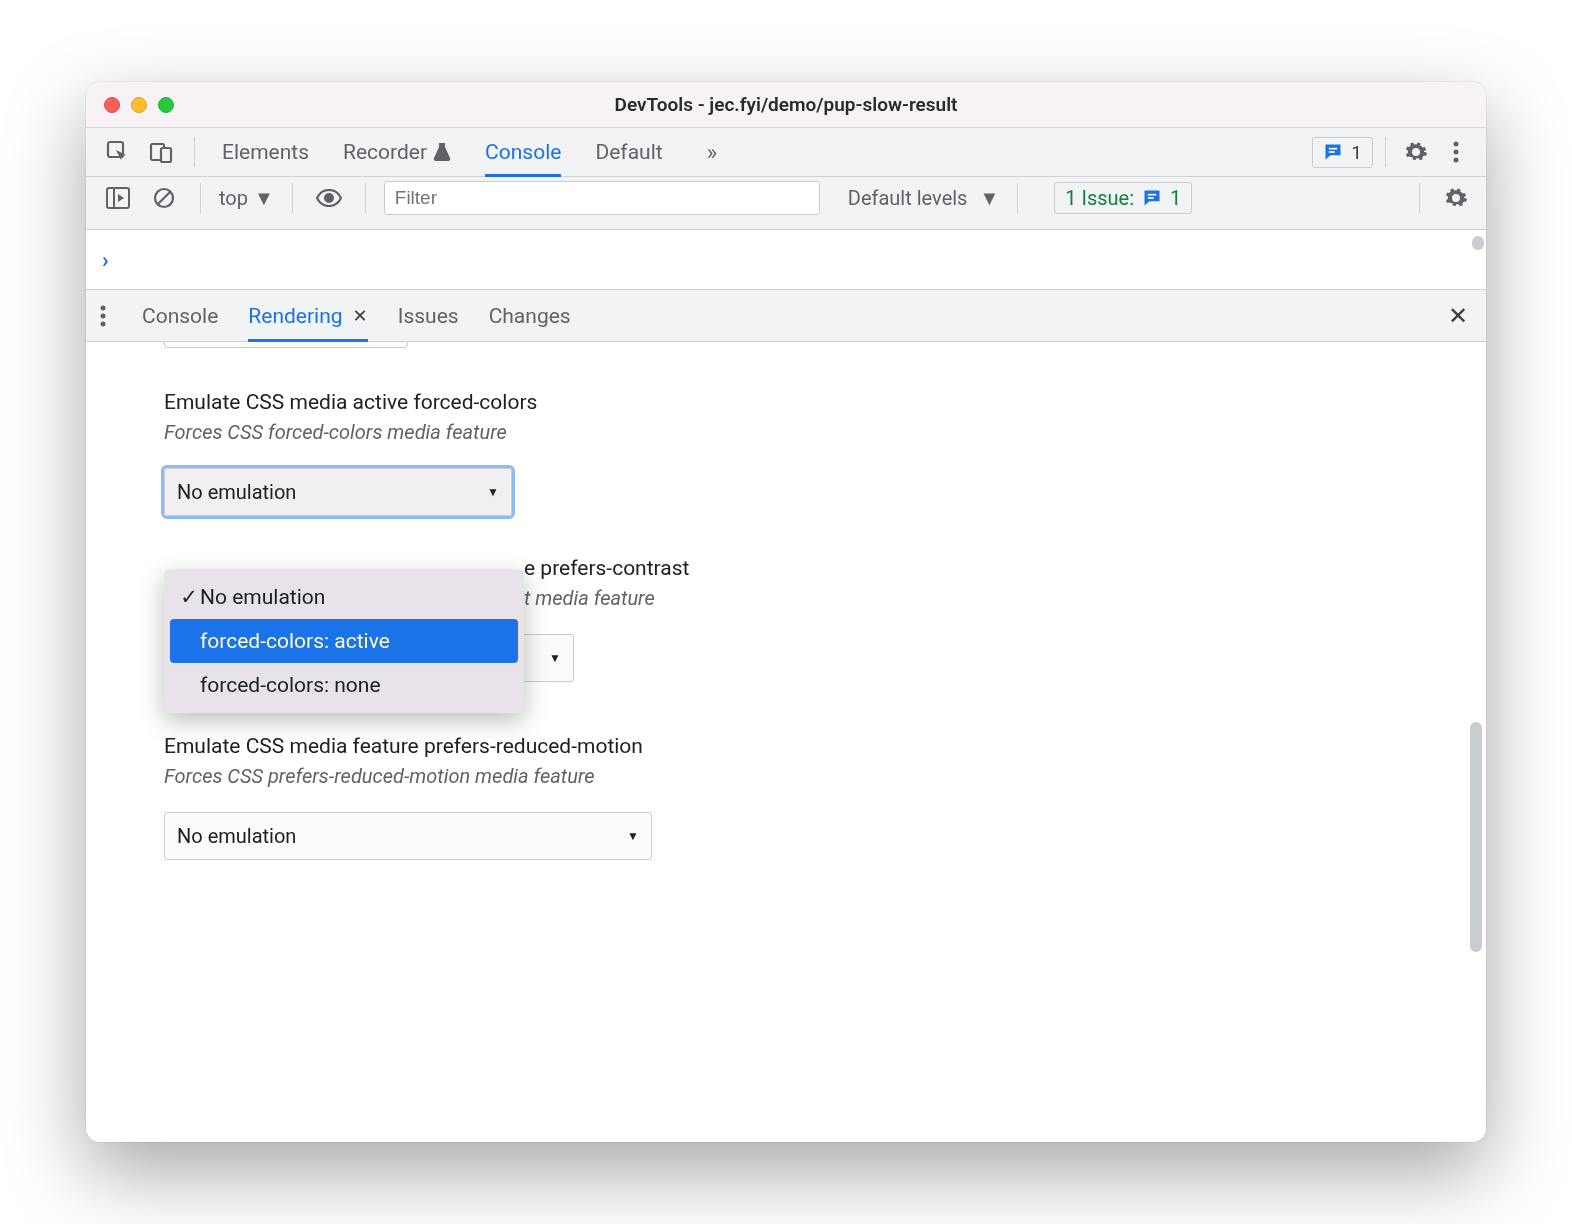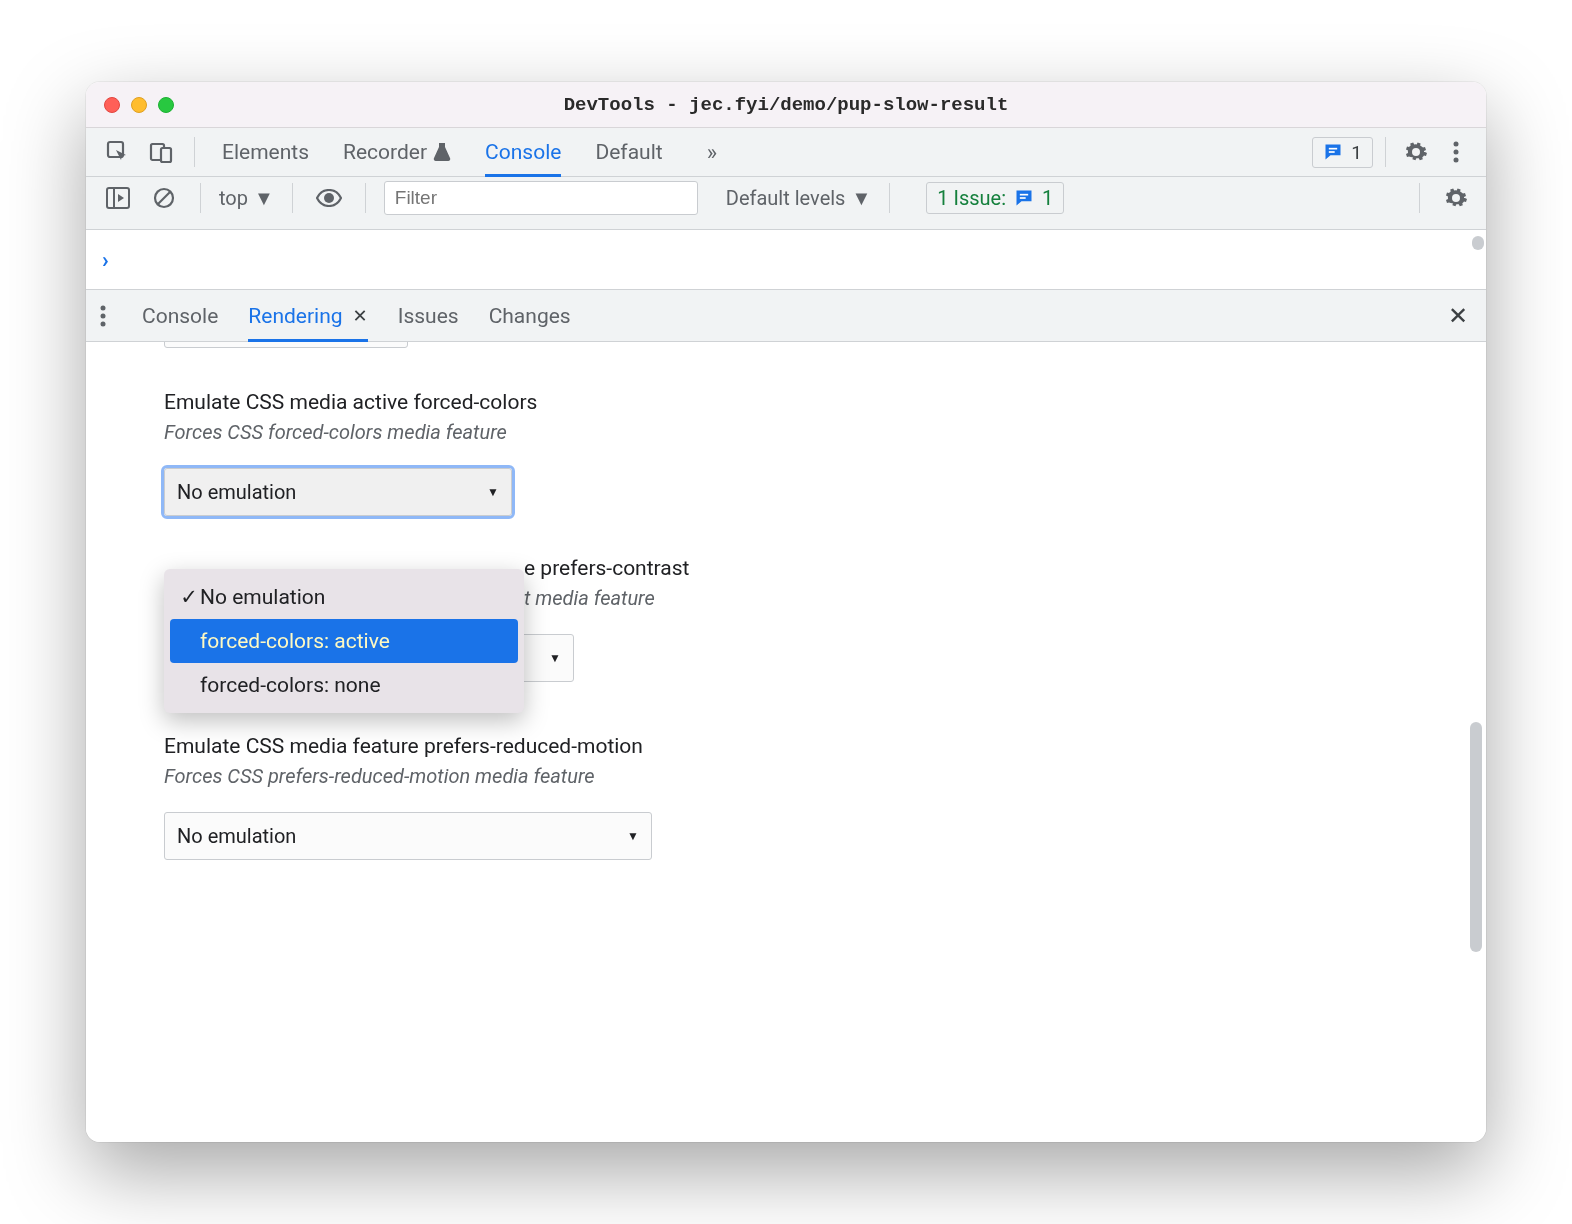--- a/index.html
+++ b/index.html
@@ -32,21 +32,21 @@
     align-items: center;
     position: relative;
   }
   .traffic-lights { display: flex; gap: 11px; margin-left: 18px; }
   .tl { width: 16px; height: 16px; border-radius: 50%; }
   .tl.red { background: #ff5f57; border: 1px solid #e24640; }
   .tl.yellow { background: #ffbd2e; border: 1px solid #dfa022; }
   .tl.green { background: #28c840; border: 1px solid #1db233; }
   .title {
     position: absolute; left: 0; right: 0; text-align: center;
-    font-size: 19px; font-weight: 600; color: #2a2a2a; font-family: Liberation Mono, monospace;
+    font-size: 19px; font-weight: 600; color: #2a2a2a;
   }
   
   .toolbar {
     height: 49px;
     background: #f1f3f4;
     border-bottom: 1px solid #cfd2d5;
     display: flex; align-items: center;
     padding: 0 12px 0 14px;
     gap: 7px;
   }
@@ -69,24 +69,24 @@
   .issue-pill .blue { color:#1a73e8; }
   
   .subtoolbar {
     height: 53px; background: #f1f3f4;
     border-bottom: 1px solid #cfd2d5;
     display: flex; align-items: center;
     padding: 0 12px 10px 14px; gap: 10px;
   }
   .dd-btn { color:#5f6368; font-size:20px; display:flex; align-items:center; gap:6px; }
   .filter-input {
-    width: 314px; height: 34px; border: 1px solid #c9ccd0; background:#fff;
+    width: 436px; height: 34px; border: 1px solid #c9ccd0; background:#fff;
     border-radius: 3px; padding: 0 10px; font-size: 19px; color:#404040;
   }
-  .lvls { color:#5f6368; font-size:20px; display:flex; align-items:center; gap:6px; margin-left: 18px; }
+  .lvls { color:#5f6368; font-size:20px; display:flex; align-items:center; gap:12px; margin-left: 18px; }
   .issues-box {
     border: 1px solid #c9ccd0; border-radius: 3px; padding: 3px 10px;
     display: flex; align-items: center; gap: 8px; color:#15803d; font-size: 20px;
     margin-left: 18px;
   }
   
   .console-row { height: 60px; background:#fff; border-bottom: 1px solid #cfd2d5; display:flex; align-items:center; padding:0 16px; position:relative; }
   .prompt { color:#1a73e8; font-size:22px; font-weight:700; }
   .scroll-stub { position:absolute; right:2px; top:6px; width:12px; height:14px; background:#c9ccd0; border-radius:6px; }
   

